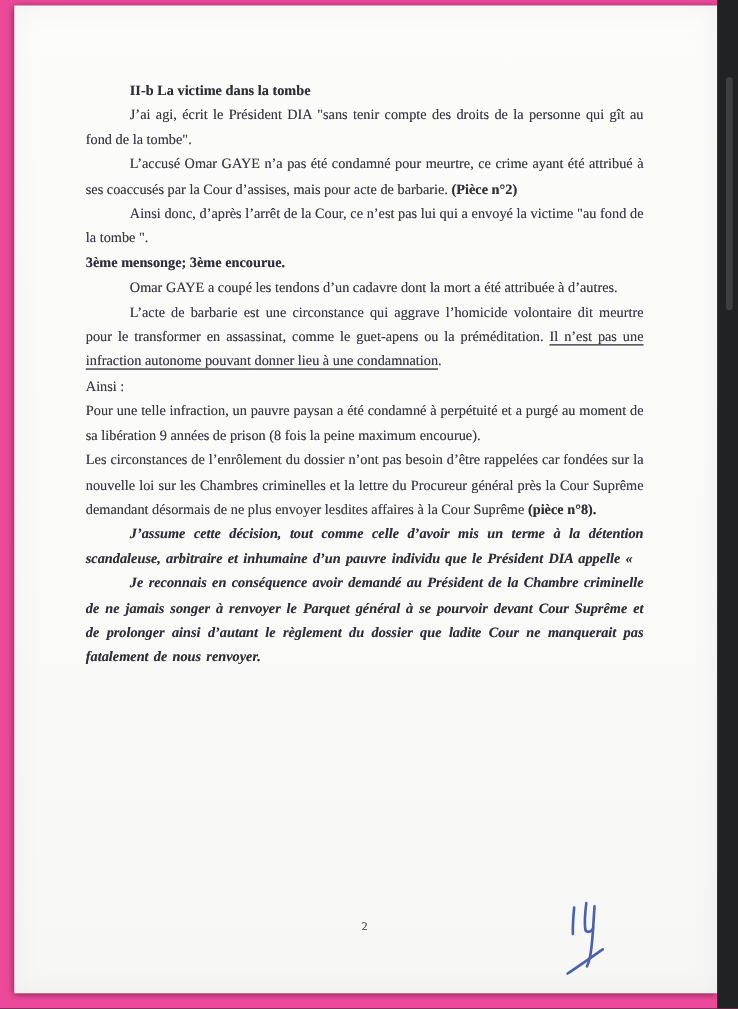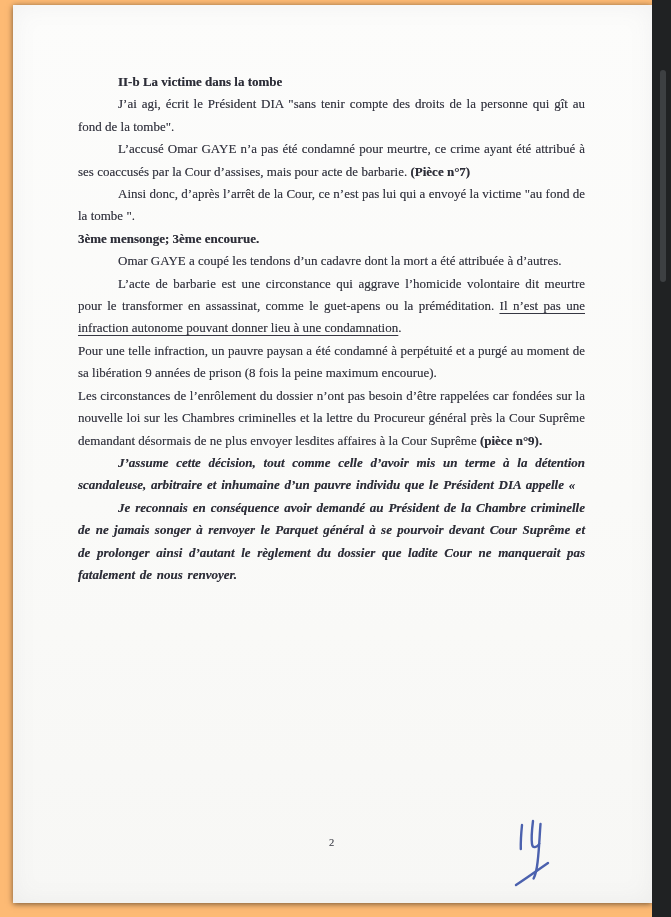--- a/index.html
+++ b/index.html
@@ -1,20 +1,20 @@
 <!DOCTYPE html>
 <html><head>
 <meta charset="utf-8">
 <style>
   html, body { margin: 0; padding: 0; background: #111; }
   .screen {
     position: relative;
     width: 671px;
     height: 917px;
-    background: #fdba74;
+    background: #ec4899;
     overflow: hidden;
     font-family: "Liberation Serif", serif;
   }
   .page {
     position: absolute;
     left: 13px;
     top: 5px;
     width: 639px;
     height: 898px;
     background: linear-gradient(180deg, #fcfcfb 0%, #fafaf8 55%, #f7f7f5 100%);
@@ -72,27 +72,28 @@
 </head>
 <body>
 
 <div class="screen">
 
   <div class="page">
 
     <div class="content" id="doc-body">
         <p class="indent"><span class="run-b">II-b La victime dans la tombe</span></p>
         <p class="indent"><span>J’ai agi, écrit le Président DIA "sans tenir compte des droits de la personne qui gît au fond de la tombe".</span></p>
-        <p class="indent"><span>L’accusé Omar GAYE n’a pas été condamné pour meurtre, ce crime ayant été attribué à ses coaccusés par la Cour d’assises, mais pour acte de barbarie. </span><span class="run-b">(Pièce n°7)</span></p>
+        <p class="indent"><span>L’accusé Omar GAYE n’a pas été condamné pour meurtre, ce crime ayant été attribué à ses coaccusés par la Cour d’assises, mais pour acte de barbarie. </span><span class="run-b">(Pièce n°2)</span></p>
         <p class="indent"><span>Ainsi donc, d’après l’arrêt de la Cour, ce n’est pas lui qui a envoyé la victime "au fond de la tombe ".</span></p>
         <p class=""><span class="run-b">3ème mensonge; 3ème encourue.</span></p>
         <p class="indent"><span>Omar GAYE a coupé les tendons d’un cadavre dont la mort a été attribuée à d’autres.</span></p>
         <p class="indent"><span>L’acte de barbarie est une circonstance qui aggrave l’homicide volontaire dit meurtre pour le transformer en assassinat, comme le guet-apens ou la préméditation. </span><span class="run-u">Il n’est pas une infraction autonome pouvant donner lieu à une condamnation</span><span>.</span></p>
+        <p class=""><span>Ainsi :</span></p>
         <p class=""><span>Pour une telle infraction, un pauvre paysan a été condamné à perpétuité et a purgé au moment de sa libération 9 années de prison (8 fois la peine maximum encourue).</span></p>
-        <p class=""><span>Les circonstances de l’enrôlement du dossier n’ont pas besoin d’être rappelées car fondées sur la nouvelle loi sur les Chambres criminelles et la lettre du Procureur général près la Cour Suprême demandant désormais de ne plus envoyer lesdites affaires à la Cour Suprême </span><span class="run-b">(pièce n°9).</span></p>
+        <p class=""><span>Les circonstances de l’enrôlement du dossier n’ont pas besoin d’être rappelées car fondées sur la nouvelle loi sur les Chambres criminelles et la lettre du Procureur général près la Cour Suprême demandant désormais de ne plus envoyer lesdites affaires à la Cour Suprême </span><span class="run-b">(pièce n°8).</span></p>
         <p class="indent"><span class="run-b run-i">J’assume cette décision, tout comme celle d’avoir mis un terme à la détention scandaleuse, arbitraire et inhumaine d’un pauvre individu que le Président DIA appelle «</span></p>
         <p class="indent"><span class="run-b run-i">Je reconnais en conséquence avoir demandé au Président de la Chambre criminelle de ne jamais songer à renvoyer le Parquet général à se pourvoir devant Cour Suprême et de prolonger ainsi d’autant le règlement du dossier que ladite Cour ne manquerait pas fatalement de nous renvoyer.</span></p>
       </div>
 
     <div class="page-number">2</div>
 
     <svg class="signature" width="50" height="78" viewBox="0 0 50 78" fill="none" stroke-width="2.4" stroke-linecap="round" stroke-linejoin="round">
       <path d="M13 10 C12.2 18 11.6 27 11.8 34" stroke="#4b61ae"></path>
       <path d="M24 6 C23 14 22.2 23 23 29 C23.4 33.5 28 33 30.5 28.5 M31.5 9 C30.6 20 30.2 34 28.6 47 C27.8 54 26.4 60 24.6 63.5" stroke="#4b61ae"></path>
       <path d="M7 70 C17 63.5 29 55 39 48" stroke="#4b61ae"></path>

